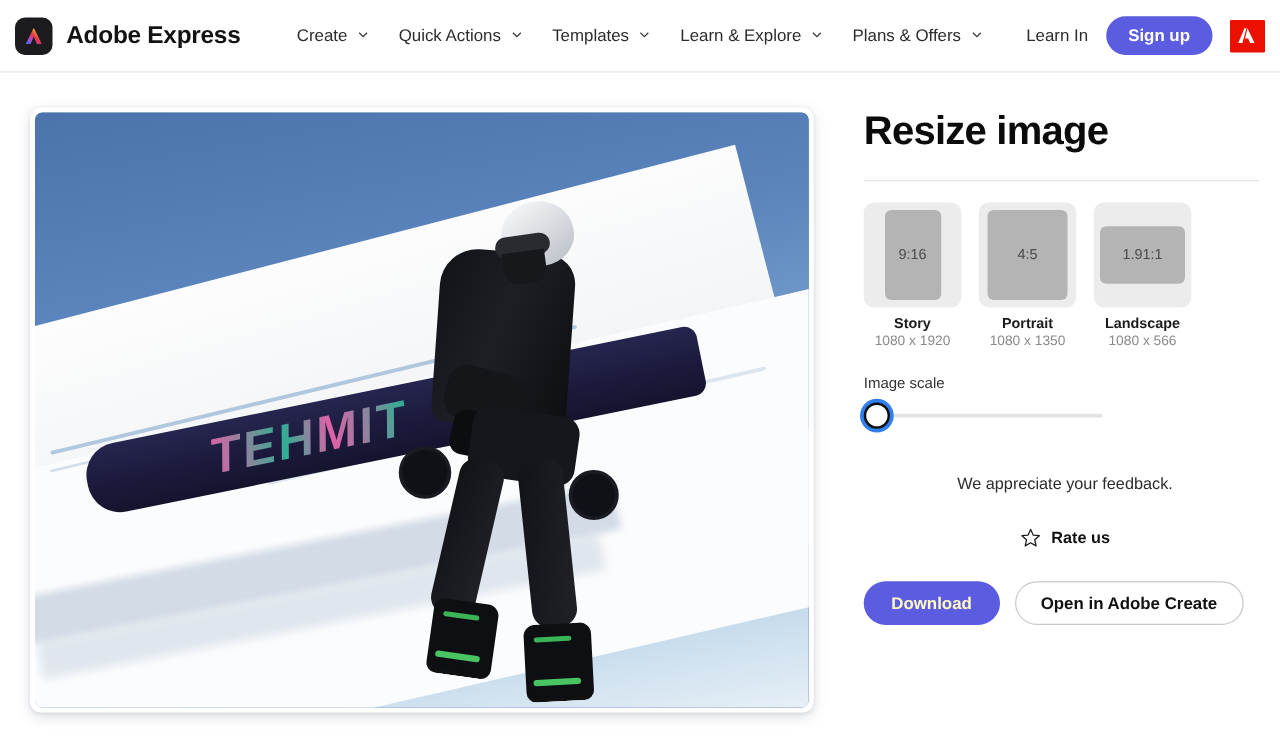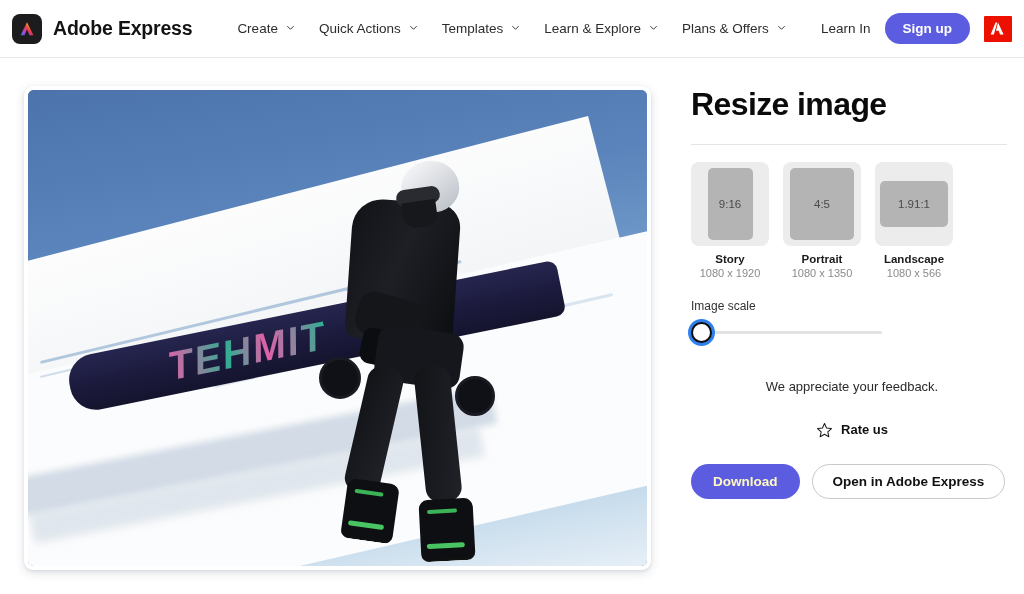--- a/index.html
+++ b/index.html
@@ -428,16 +428,16 @@
         <svg width="17" height="17" viewBox="0 0 20 20">
           <path d="M10 1.8 L12.4 7.1 L18.2 7.7 L13.9 11.6 L15.1 17.3 L10 14.4 L4.9 17.3 L6.1 11.6 L1.8 7.7 L7.6 7.1 Z" fill="none" stroke="#1a1a1a" stroke-width="1.2" stroke-linejoin="round"></path>
         </svg>
       </span>
       <span class="rate-text">Rate us</span>
     </div>
   </div>
 
   <div class="actions">
     <button class="btn-download">Download</button>
-    <button class="btn-open">Open in Adobe Express</button>
+    <button class="btn-open">Open in Adobe Create</button>
   </div>
 
 </div>
 
 </body></html>

